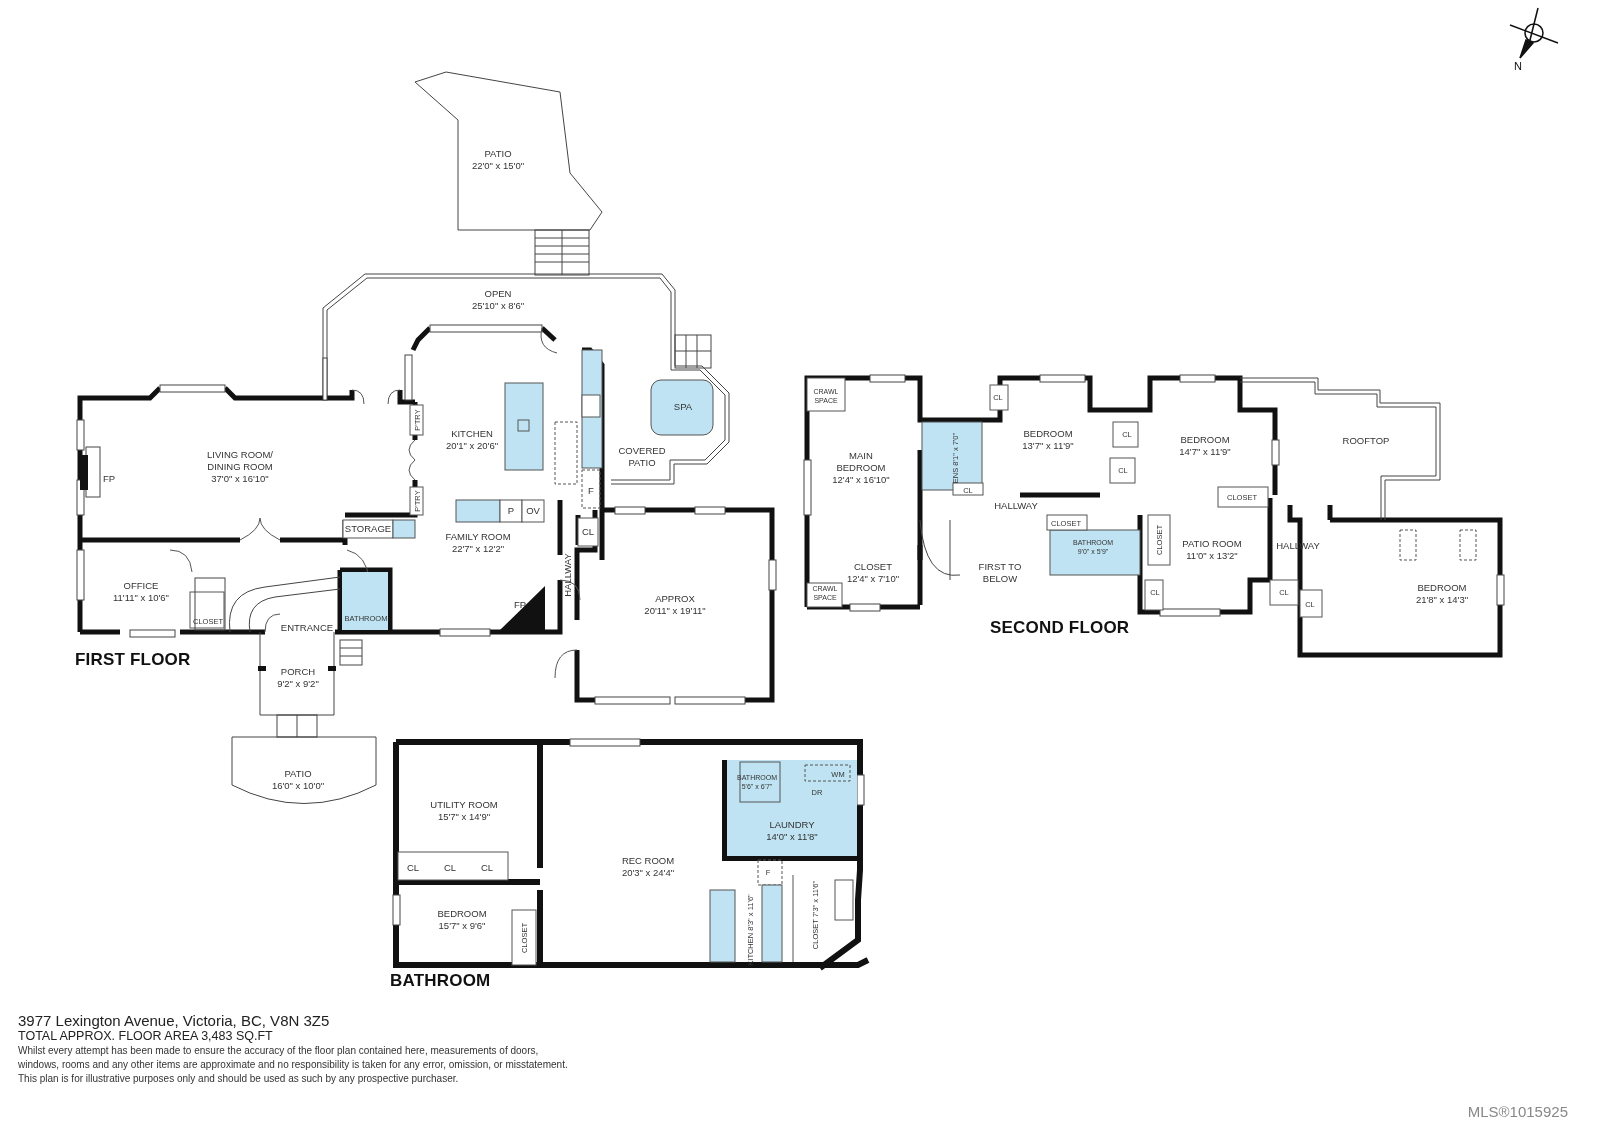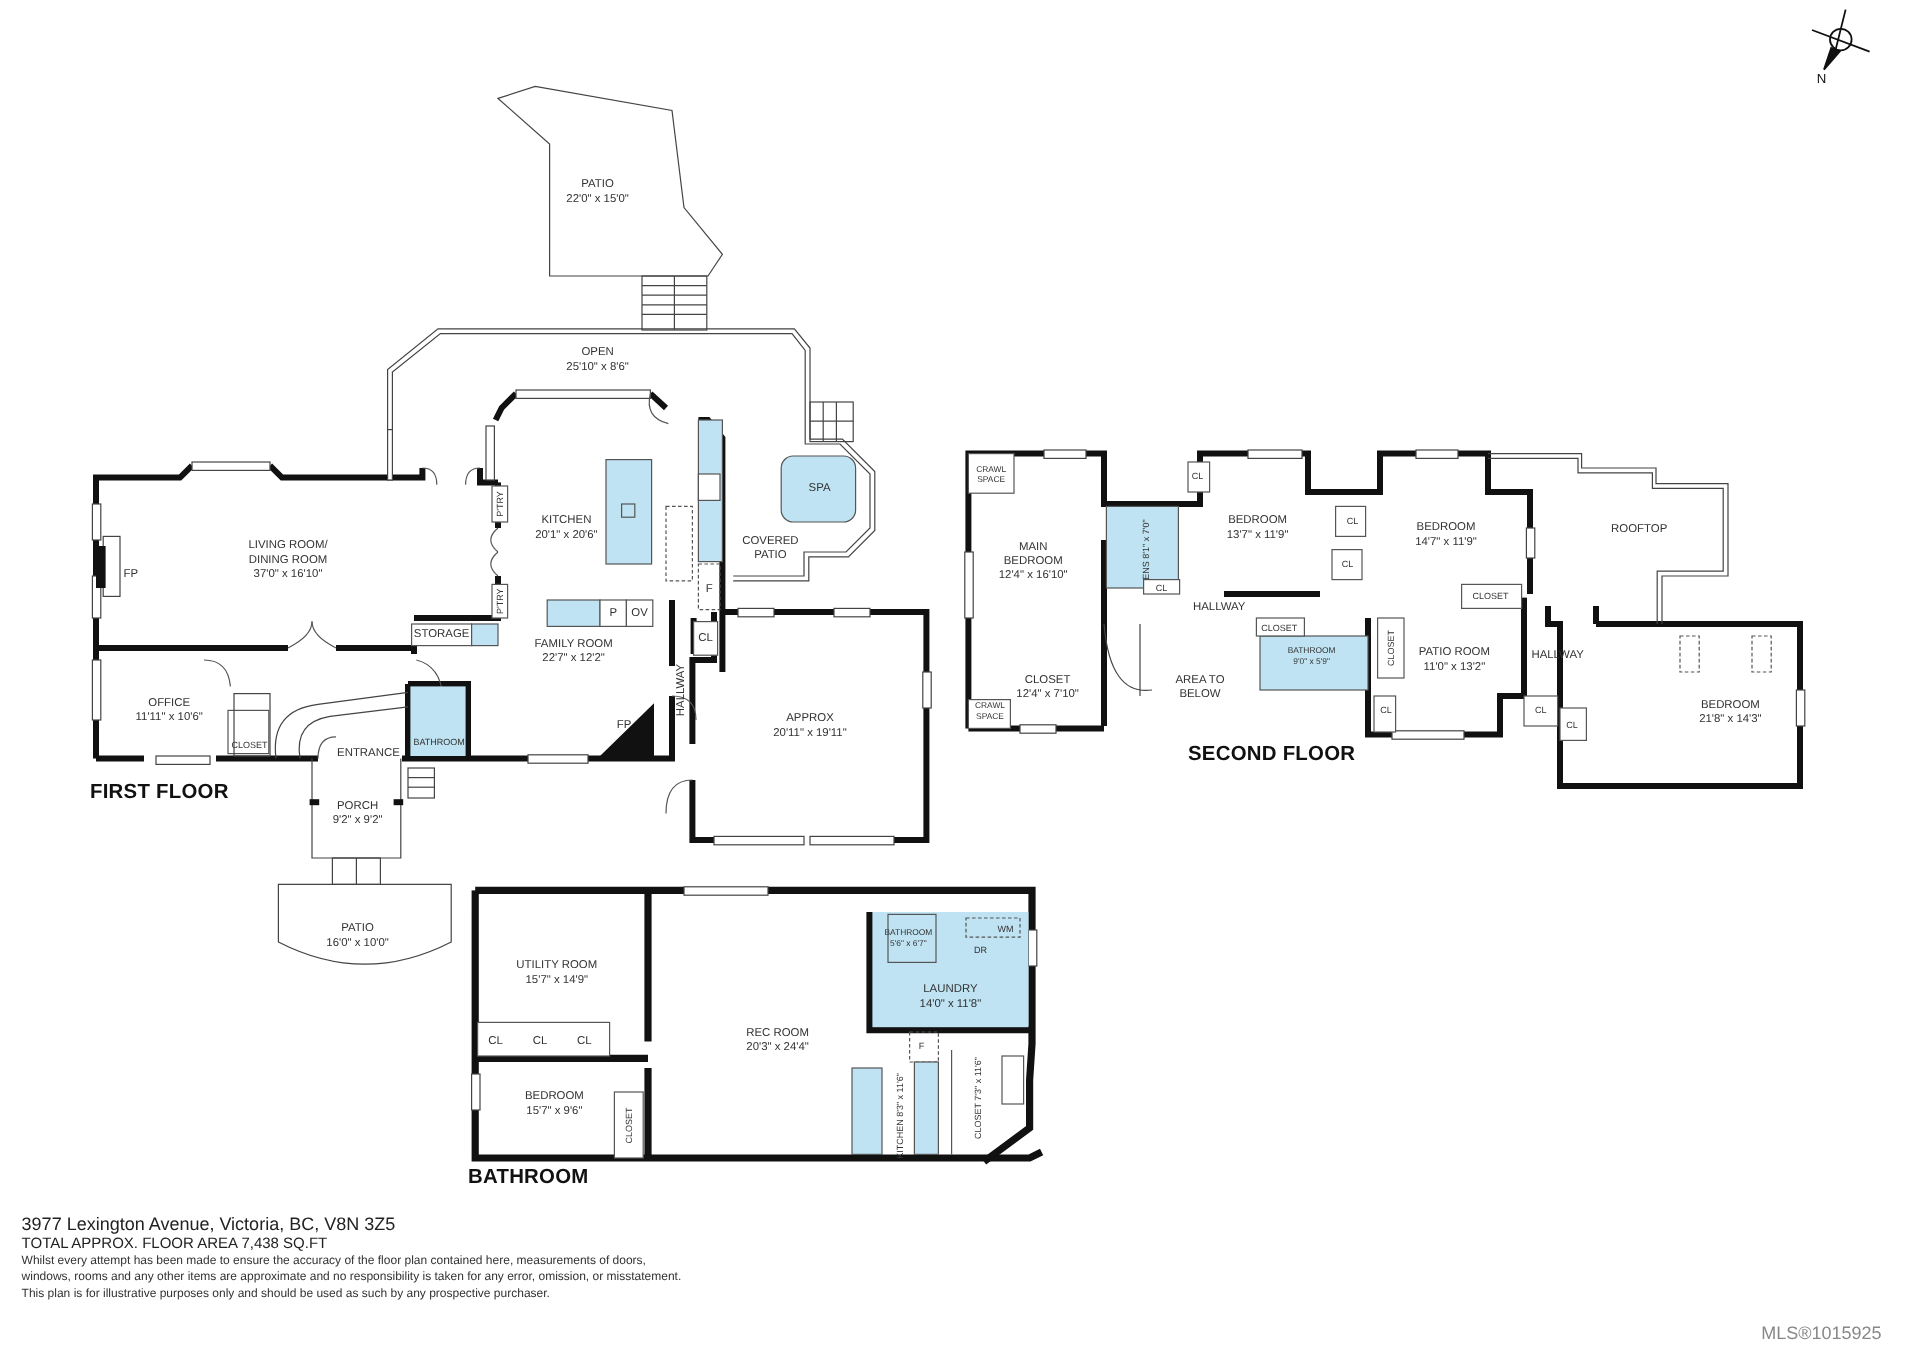--- a/index.html
+++ b/index.html
@@ -297,21 +297,21 @@
 <div class="lbl small" style="left:968px;top:490px">CL</div>
 <div class="lbl small" style="left:998px;top:397px">CL</div>
 <div class="lbl" style="left:1048px;top:440px"><span>BEDROOM</span><span class="dim">13'7" x 11'9"</span></div>
 <div class="lbl small" style="left:1127px;top:434px">CL</div>
 <div class="lbl small" style="left:1123px;top:470px">CL</div>
 <div class="lbl" style="left:1205px;top:446px"><span>BEDROOM</span><span class="dim">14'7" x 11'9"</span></div>
 <div class="lbl" style="left:1366px;top:441px">ROOFTOP</div>
 <div class="lbl" style="left:1016px;top:506px">HALLWAY</div>
 <div class="lbl" style="left:873px;top:573px"><span>CLOSET</span><span class="dim">12'4" x 7'10"</span></div>
 <div class="lbl" style="left:1000px;top:573px">
-    <span class="dim">AREA TO</span>
+    <span class="dim">FIRST TO</span>
     <span class="dim">BELOW</span>
   </div>
 <div class="lbl small" style="left:1066px;top:523px">CLOSET</div>
 <div class="lbl small" style="left:1093px;top:547px">
     <span class="dim">BATHROOM</span>
     <span class="dim">9'0" x 5'9"</span>
   </div>
 <div class="lbl vert small" style="left:1159px;top:540px">CLOSET</div>
 <div class="lbl small" style="left:1242px;top:497px">CLOSET</div>
 <div class="lbl" style="left:1212px;top:550px"><span>PATIO ROOM</span><span class="dim">11'0" x 13'2"</span></div>
@@ -337,18 +337,18 @@
 <div class="lbl small" style="left:838px;top:774px">WM</div>
 <div class="lbl" style="left:792px;top:831px"><span>LAUNDRY</span><span class="dim">14'0" x 11'8"</span></div>
 <div class="lbl small" style="left:768px;top:872px">F</div>
 <div class="lbl vert small" style="left:750px;top:930px"><span>KITCHEN</span> <span>8'3" x 11'6"</span></div>
 <div class="lbl vert small" style="left:815px;top:915px"><span>CLOSET</span> <span>7'3" x 11'6"</span></div>
 
 <div class="compass-n">N</div>
 
 <div class="footer">
   <div class="addr">3977 Lexington Avenue, Victoria, BC, V8N 3Z5</div>
-  <div class="area">TOTAL APPROX. FLOOR AREA 7,438 SQ.FT</div>
+  <div class="area">TOTAL APPROX. FLOOR AREA 3,483 SQ.FT</div>
   <div class="disc">Whilst every attempt has been made to ensure the accuracy of the floor plan contained here, measurements of doors,</div>
   <div class="disc">windows, rooms and any other items are approximate and no responsibility is taken for any error, omission, or misstatement.</div>
   <div class="disc">This plan is for illustrative purposes only and should be used as such by any prospective purchaser.</div>
 </div>
 <div class="mls">MLS®1015925</div>
 
 </body></html>

